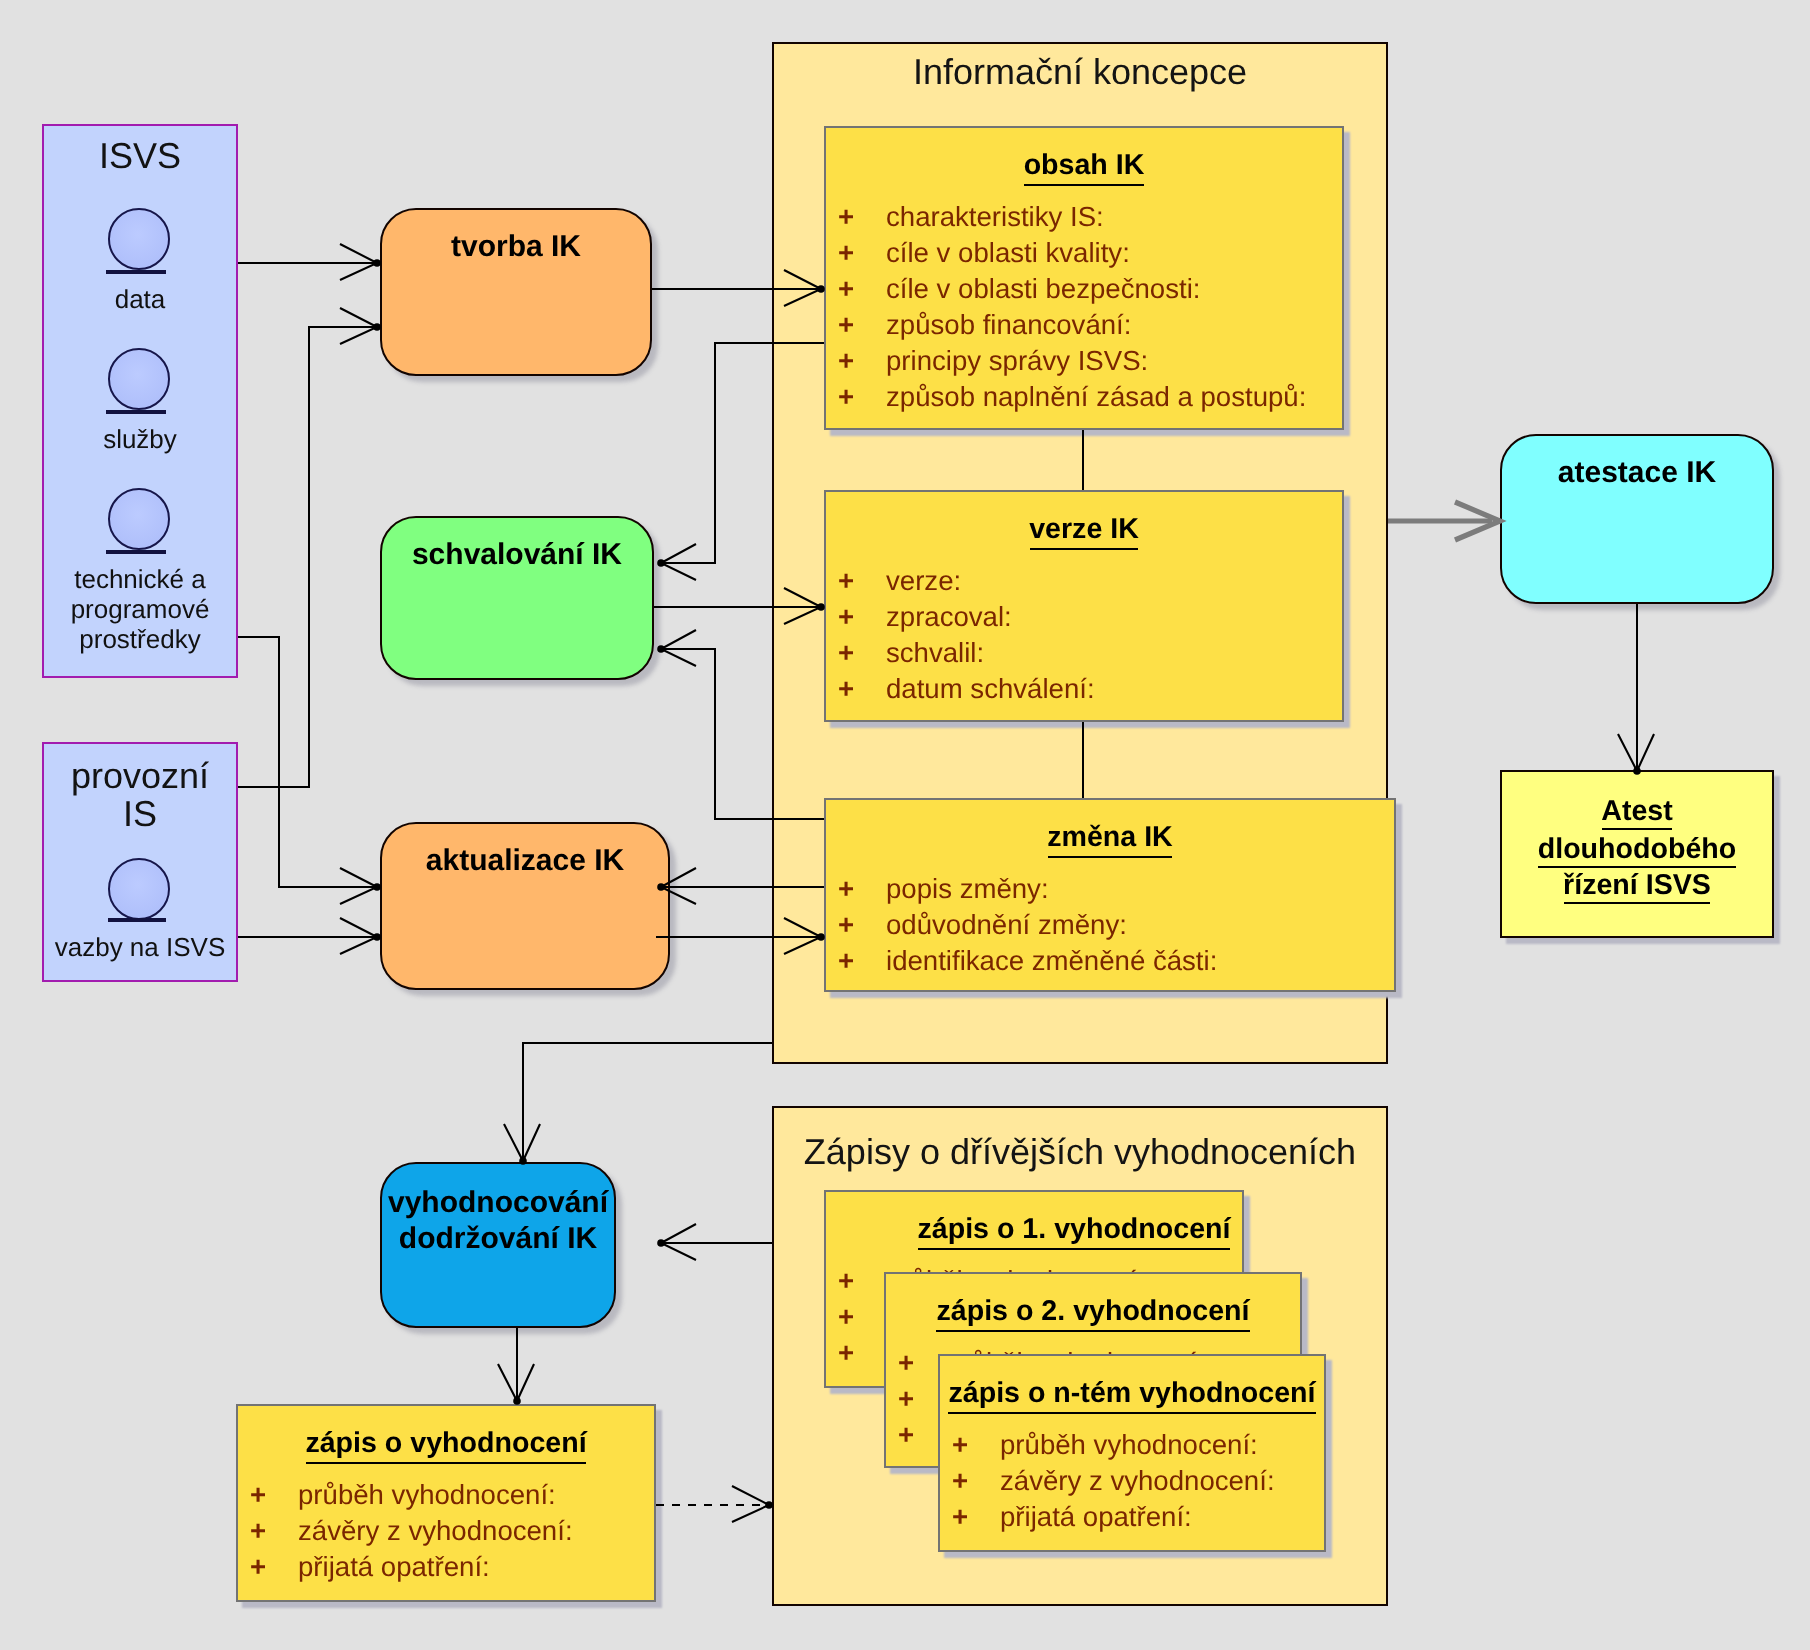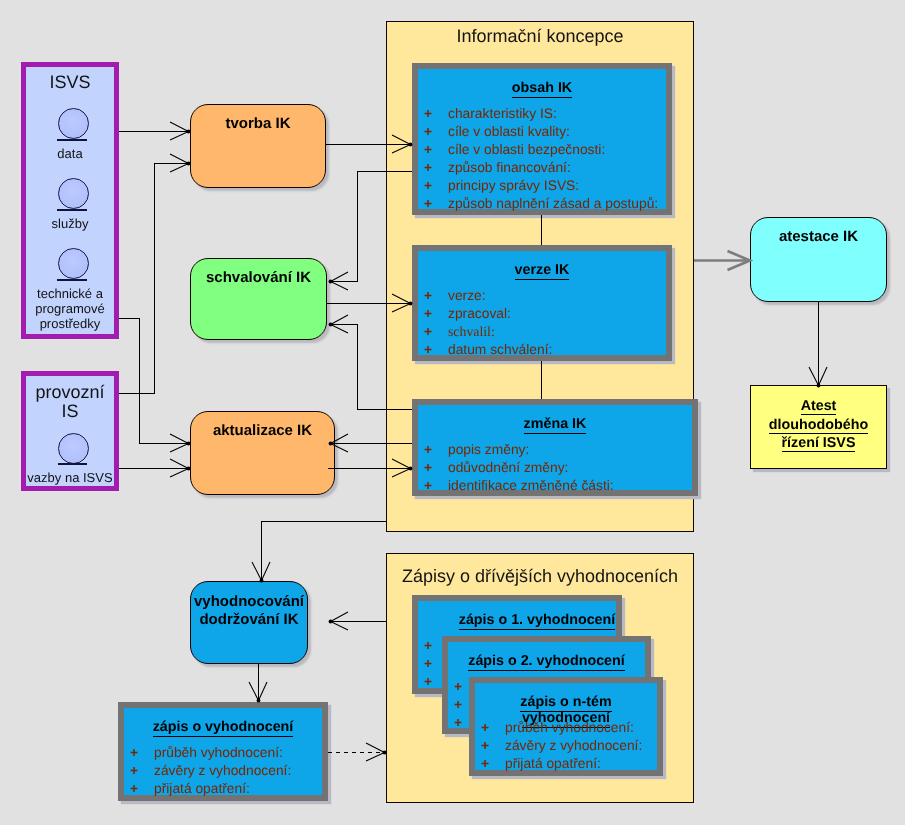--- a/index.html
+++ b/index.html
@@ -4,40 +4,40 @@
 <title>Informacni koncepce - diagram</title>
 <style>
   html,body{margin:0;padding:0;}
   *{-webkit-font-smoothing:antialiased;text-rendering:geometricPrecision;}
   body{width:905px;height:825px;background:#e1e1e1;
        font-family:"Liberation Sans",sans-serif;overflow:hidden;}
   #stage{position:relative;width:905px;height:825px;}
   svg#edges{position:absolute;left:0;top:0;width:905px;height:825px;z-index:50;pointer-events:none;}
   .node{position:absolute;box-sizing:border-box;}
   
-  .actor{background:#c2d3fd;border:5px solid #a21caf;}
+  .actor{background:#c2d3fd;border:1px solid #a21caf;}
   .actor .atitle{position:absolute;left:0;right:0;text-align:center;
      font-size:18px;color:#131313;line-height:19px;}
   .actor .alabel{position:absolute;left:0;right:0;text-align:center;
      font-size:13px;color:#111;line-height:15px;}
   .ball{position:absolute;width:29px;height:29px;border-radius:50%;
      border:1px solid #16164a;
      background:radial-gradient(circle at 48% 42%, #bccbff 0%, #b0c0fb 70%, #a6b7f9 100%);}
   .ballbar{position:absolute;height:2px;background:#12123f;}
   
   .proc{border:1px solid #120400;border-radius:18px;
      box-shadow:3px 3px 2px rgba(120,120,140,.38);}
   .proc .plabel{position:absolute;left:0;right:0;text-align:center;
      font-weight:bold;font-size:15px;color:#000;line-height:18px;}
   
   .pkg{background:#ffe89c;border:1px solid #120400;}
   .pkg .pkgtitle{position:absolute;left:0;right:0;text-align:center;
      font-size:18px;color:#141414;}
   
-  .cls{background:#0ea5e9;border:6px solid #737373;
+  .cls{background:#fde047;border:1px solid #737373;
      box-shadow:3px 3px 1px #b9b9c6;}
   .cls .cname{position:absolute;left:0;right:0;text-align:center;
      font-weight:bold;font-size:14.3px;color:#000;}
   .cls .cname span{border-bottom:1px solid #000;padding-bottom:1px;}
   .cls .attr{position:absolute;font-size:13.8px;color:#7a2600;white-space:nowrap;line-height:16px;}
   .cls .plus{position:absolute;font-size:13.8px;color:#7a2600;font-weight:bold;line-height:16px;}
   
   .artifact{background:#ffff80;border:1px solid #120400;
      box-shadow:3px 3px 1px #b9b9c6;}
   .artifact .aline{position:absolute;left:0;right:0;text-align:center;
@@ -165,21 +165,21 @@
 <div class="plus" style="left:6px;top:127.2px;">+</div>
 <div class="attr" style="left:30px;top:127.2px;">způsob naplnění zásad a postupů:</div>
 </div>
 <div class="node cls" style="left:412px;top:245px;width:260px;height:116px;">
 <div class="cname" style="top:11px;"><span>verze IK</span></div>
 <div class="plus" style="left:6px;top:37.0px;">+</div>
 <div class="attr" style="left:30px;top:37.0px;">verze:</div>
 <div class="plus" style="left:6px;top:55.0px;">+</div>
 <div class="attr" style="left:30px;top:55.0px;">zpracoval:</div>
 <div class="plus" style="left:6px;top:73.1px;">+</div>
-<div class="attr" style="left:30px;top:73.1px;font-family:Liberation Serif, serif;">schvalil:</div>
+<div class="attr" style="left:30px;top:73.1px;">schvalil:</div>
 <div class="plus" style="left:6px;top:91.2px;">+</div>
 <div class="attr" style="left:30px;top:91.2px;">datum schválení:</div>
 </div>
 <div class="node cls" style="left:412px;top:399px;width:286px;height:97px;">
 <div class="cname" style="top:11px;"><span>změna IK</span></div>
 <div class="plus" style="left:6px;top:37.0px;">+</div>
 <div class="attr" style="left:30px;top:37.0px;">popis změny:</div>
 <div class="plus" style="left:6px;top:55.0px;">+</div>
 <div class="attr" style="left:30px;top:55.0px;">odůvodnění změny:</div>
 <div class="plus" style="left:6px;top:73.1px;">+</div>

